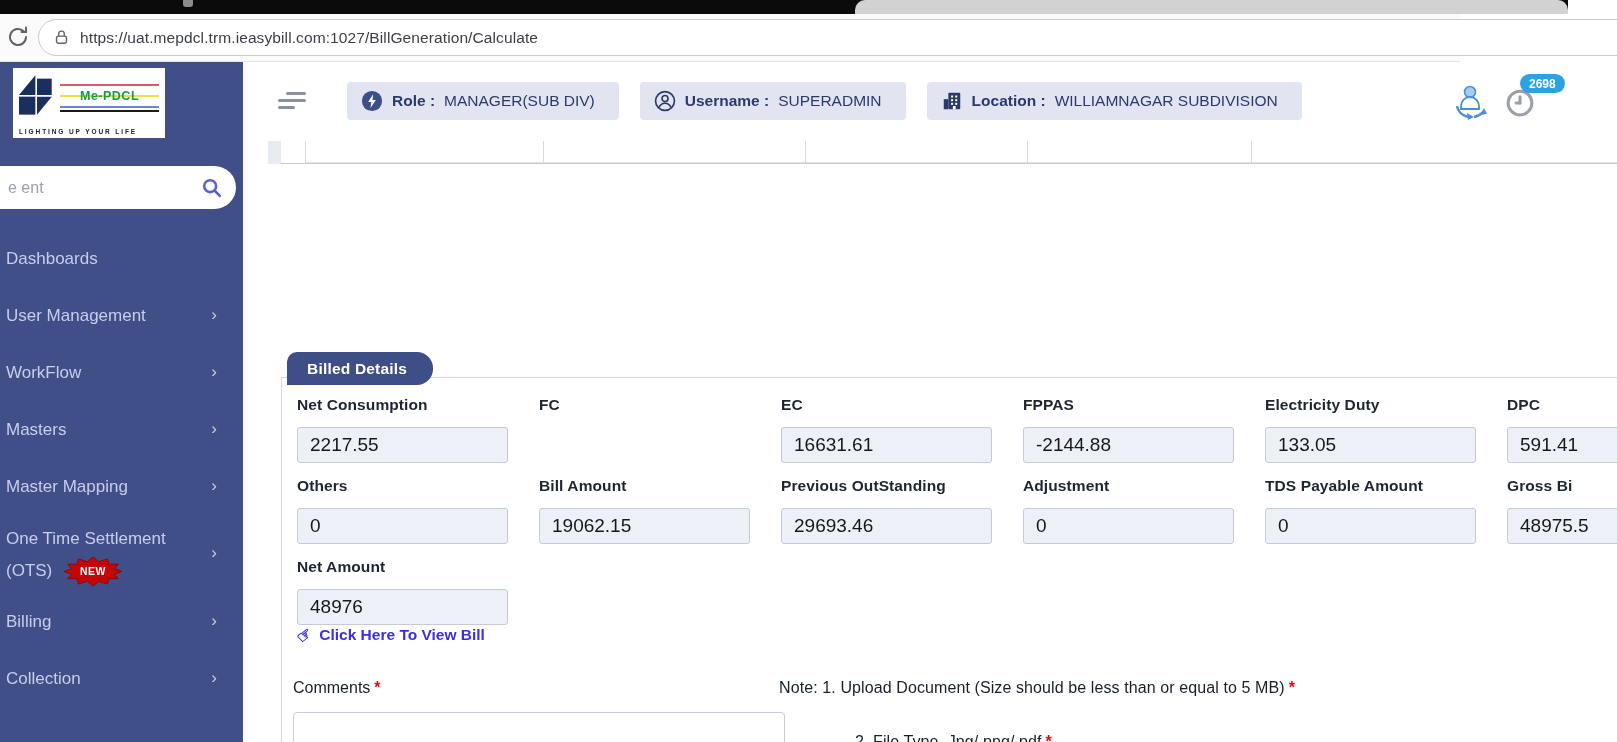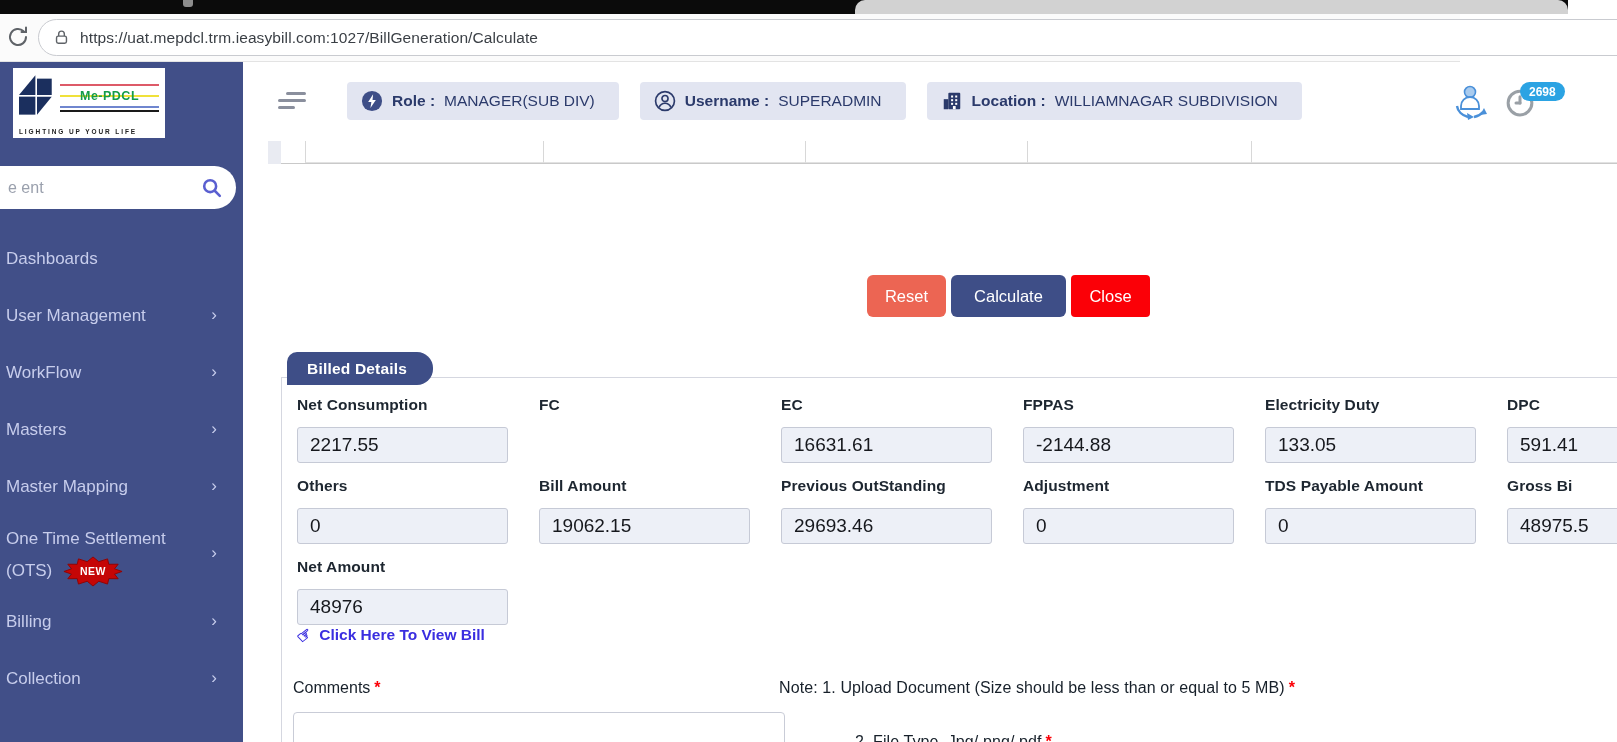--- a/index.html
+++ b/index.html
@@ -54,21 +54,21 @@
   .hb1 { width:20px; margin-left:8px !important; }
   .hb2 { width:28px; }
   .hb3 { width:17px; }
   .badges { position:absolute; left:104px; top:20px; display:flex; gap:21px; }
   .badge { height:38px; background:#e2e5f1; border-radius:4px; display:flex; align-items:center;
     padding:0 24px 0 14px; gap:9px; color:#2b3a6b; font-size:15.5px; white-space:nowrap; }
   .badge b { font-weight:700; }
   .hdr-ic { display:flex; }
   .sync-icon { position:absolute; left:1205px; top:20px; background:none; border:none; cursor:pointer; }
   .clock-icon { position:absolute; left:1262px; top:26px; background:none; border:none; cursor:pointer; }
-  .count-badge { position:absolute; left:1277px; top:20px; background:#2ba3e3; color:#fff; font-size:12px;
+  .count-badge { position:absolute; left:1277px; top:12px; background:#2ba3e3; color:#fff; font-size:12px;
     font-weight:700; padding:2.5px 9px; border-radius:10px;text-align:right; }
   
   .table-remnant { position:absolute; left:268px; top:141px; width:1349px; height:23px;
     border-bottom:1px solid #c9c9c9; display:flex; }
   .tr-scroll { width:13px; height:23px; background:#e9ebf2; }
   .tr-gap { width:24px; }
   .tr-cell { border-left:1px solid #d8d8d8; border-bottom:1px solid #e2e2e2; height:22px; }
   .c1{width:238px;} .c2{width:262px;} .c3{width:222px;} .c4{width:224px;} .c5{flex:1;}
   
   .action-row { position:absolute; left:867px; top:275px; display:flex; gap:5px; }
@@ -263,25 +263,20 @@
   <div class="table-remnant">
     <div class="tr-scroll"></div>
     <div class="tr-gap"></div>
     <div class="tr-cell c1"></div>
       <div class="tr-cell c2"></div>
       <div class="tr-cell c3"></div>
     <div class="tr-cell c4"></div>
       <div class="tr-cell c5"></div>
   </div>
 
-  <div class="action-row">
-    <button class="btn-reset">Reset</button>
-    <button class="btn-calc">Calculate</button>
-    <button class="btn-close">Close</button>
-  </div>
 
   <div class="bd-card"></div>
   <div class="bd-pill">Billed Details</div>
 
   <div class="billed-grid">
     <div class="fld">
       <label>Net Consumption</label>
       <input readonly="" value="2217.55" style="">
     </div>
     <div class="fld">

